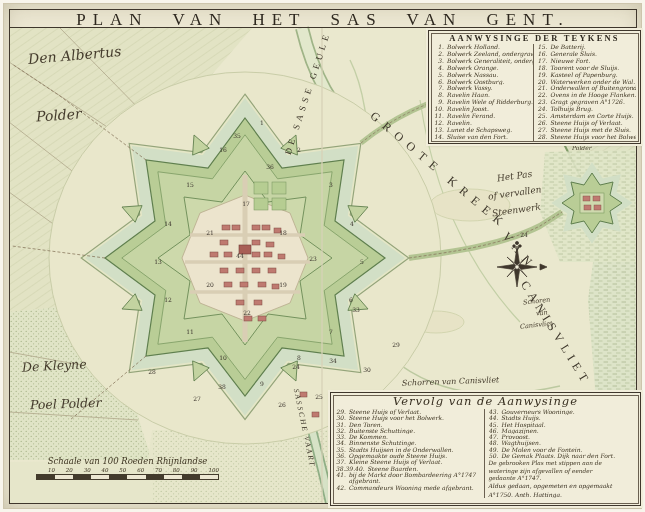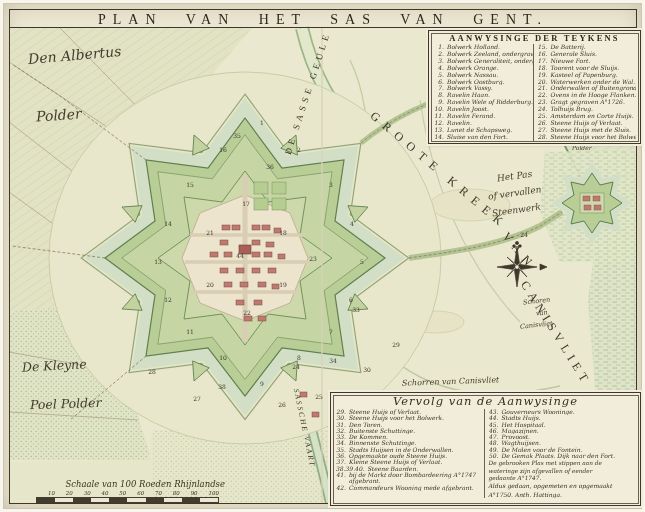--- a/index.html
+++ b/index.html
@@ -3,21 +3,21 @@
 <meta charset="utf-8">
 <style>
   html,body{margin:0;padding:0;background:#f8f5ec;}
   .page{position:relative;width:645px;height:512px;background:#f8f5ec;overflow:hidden;
         font-family:"Liberation Serif",serif;}
   .sheet{position:absolute;inset:3px;background:#ece7d2;border:1px solid #cdc5ac;
          box-shadow:inset 0 0 22px rgba(110,100,70,.28);}
   .frame{position:absolute;left:9px;right:8px;top:9px;bottom:8px;border:1.2px solid #3f372c;z-index:2;}
   .title-band{position:absolute;left:9px;right:8px;top:10px;height:17px;z-index:3;
               border-bottom:1.2px solid #3f372c;text-align:center;}
-  .title-band span{font-size:14px;letter-spacing:7px;word-spacing:13px;color:#2e281f;}
+  .title-band span{font-size:17px;letter-spacing:7px;word-spacing:13px;color:#2e281f;}
   svg.art{position:absolute;left:0;top:0;z-index:1;}
   
   .lbl{position:absolute;z-index:3;font-family:"DejaVu Serif",serif;font-style:italic;
        color:#443b2c;white-space:nowrap;line-height:1;}
   .big{position:absolute;z-index:3;font-family:"Liberation Serif",serif;color:#3d362a;
        white-space:nowrap;line-height:1;transform-origin:left center;}
   
   .legend{position:absolute;z-index:4;background:#f1edda;border:1px solid #3f372c;
           box-shadow:0 0 0 2px #f1edda,0 1px 3px rgba(70,60,40,.35);}
   .legend .inner{position:absolute;inset:1.5px;border:.8px solid #6a6050;pointer-events:none;}
@@ -35,21 +35,21 @@
   .lnote{font-family:"DejaVu Serif",serif;font-style:italic;font-size:5.8px;
          line-height:6.3px;color:#3b321f;margin-top:1px;}
   .lsig{font-family:"DejaVu Serif",serif;font-style:italic;font-size:6px;
         line-height:6.6px;color:#352c1e;margin-top:2px;}
   
   .marker{position:absolute;z-index:3;font-family:"DejaVu Serif",serif;font-size:6px;
           color:#3a332c;transform:translate(-50%,-50%);}
   
   .scalebar{position:absolute;left:30px;top:456px;width:195px;z-index:3;}
   .sb-cap{font-family:"DejaVu Serif",serif;font-style:italic;font-size:8.5px;color:#3b321f;
-          text-align:right;white-space:nowrap;margin-top:23px;}
+          text-align:center;white-space:nowrap;}
   .sb-ticks{display:flex;justify-content:space-between;font-size:5.5px;color:#3b321f;
             margin:1px 6px 0 18px;font-family:"DejaVu Serif",serif;font-style:italic;}
   .sb-bar{display:flex;height:4px;border:1px solid #433b2c;margin:1px 6px 0 6px;background:#ece7d2;}
   .sb-bar div{flex:1;}
   .seg-a{background:#433b2c;}
   .seg-b{background:#ece7d2;}
 </style>
 </head>
 <body>
 

